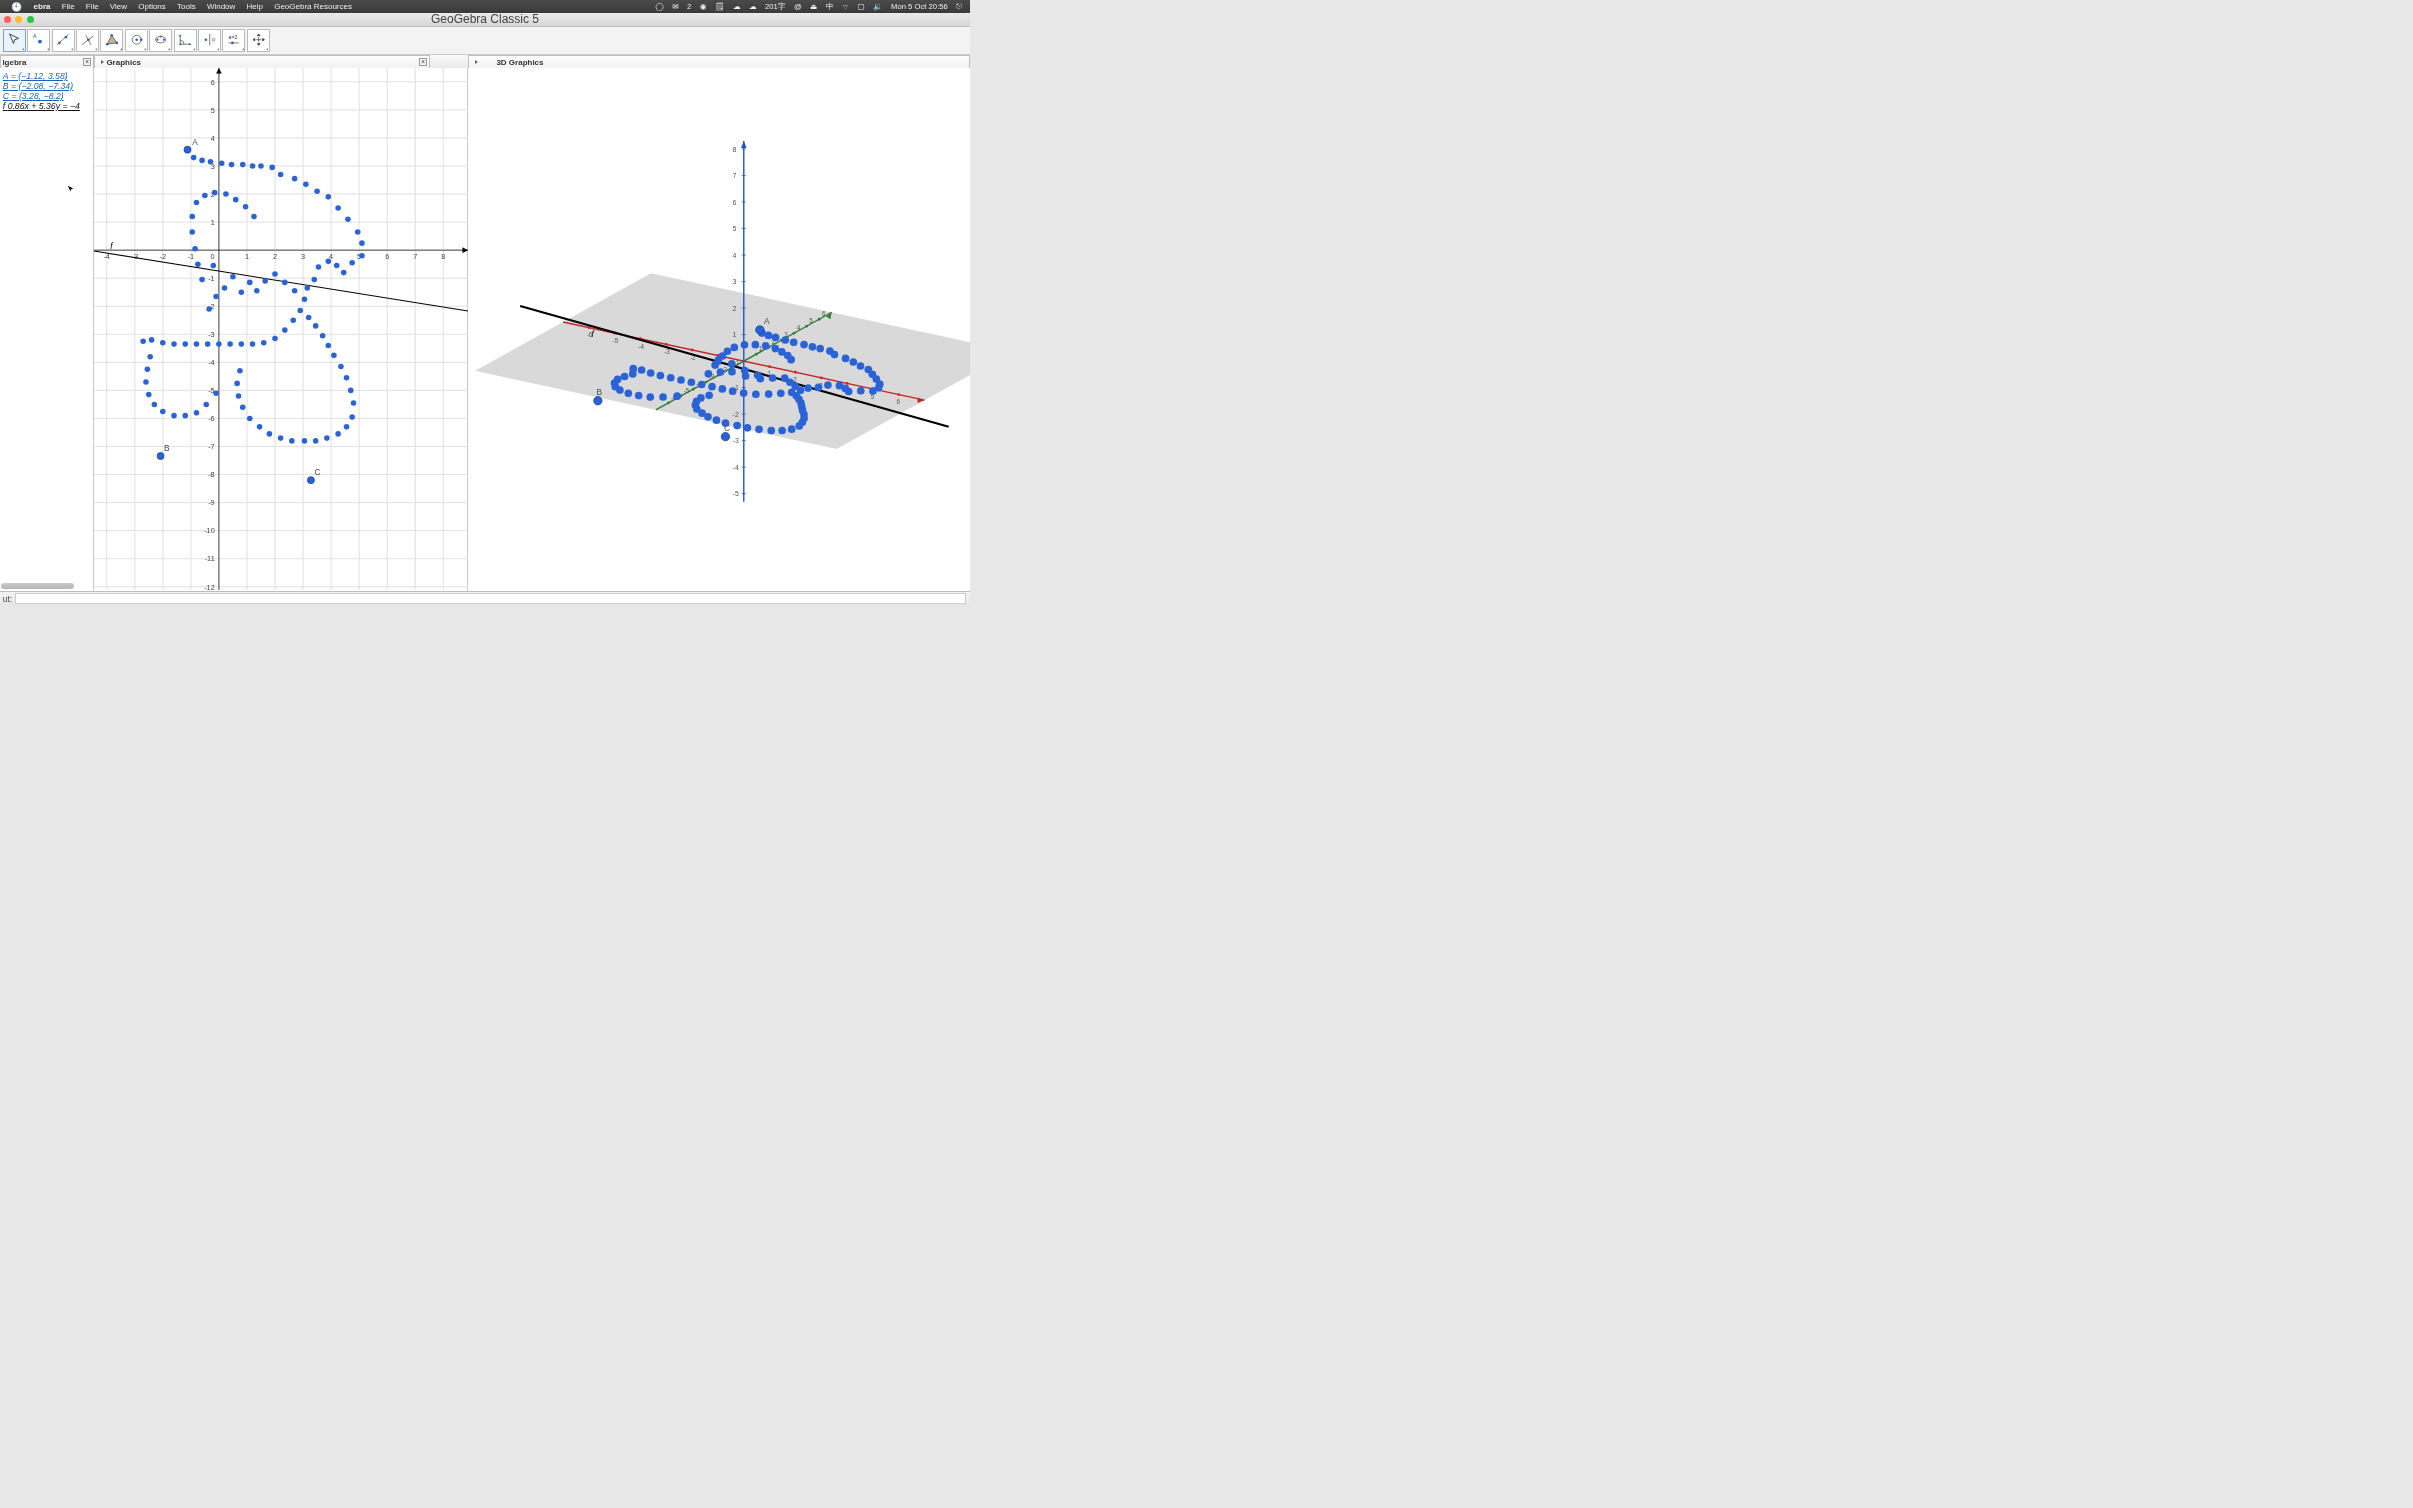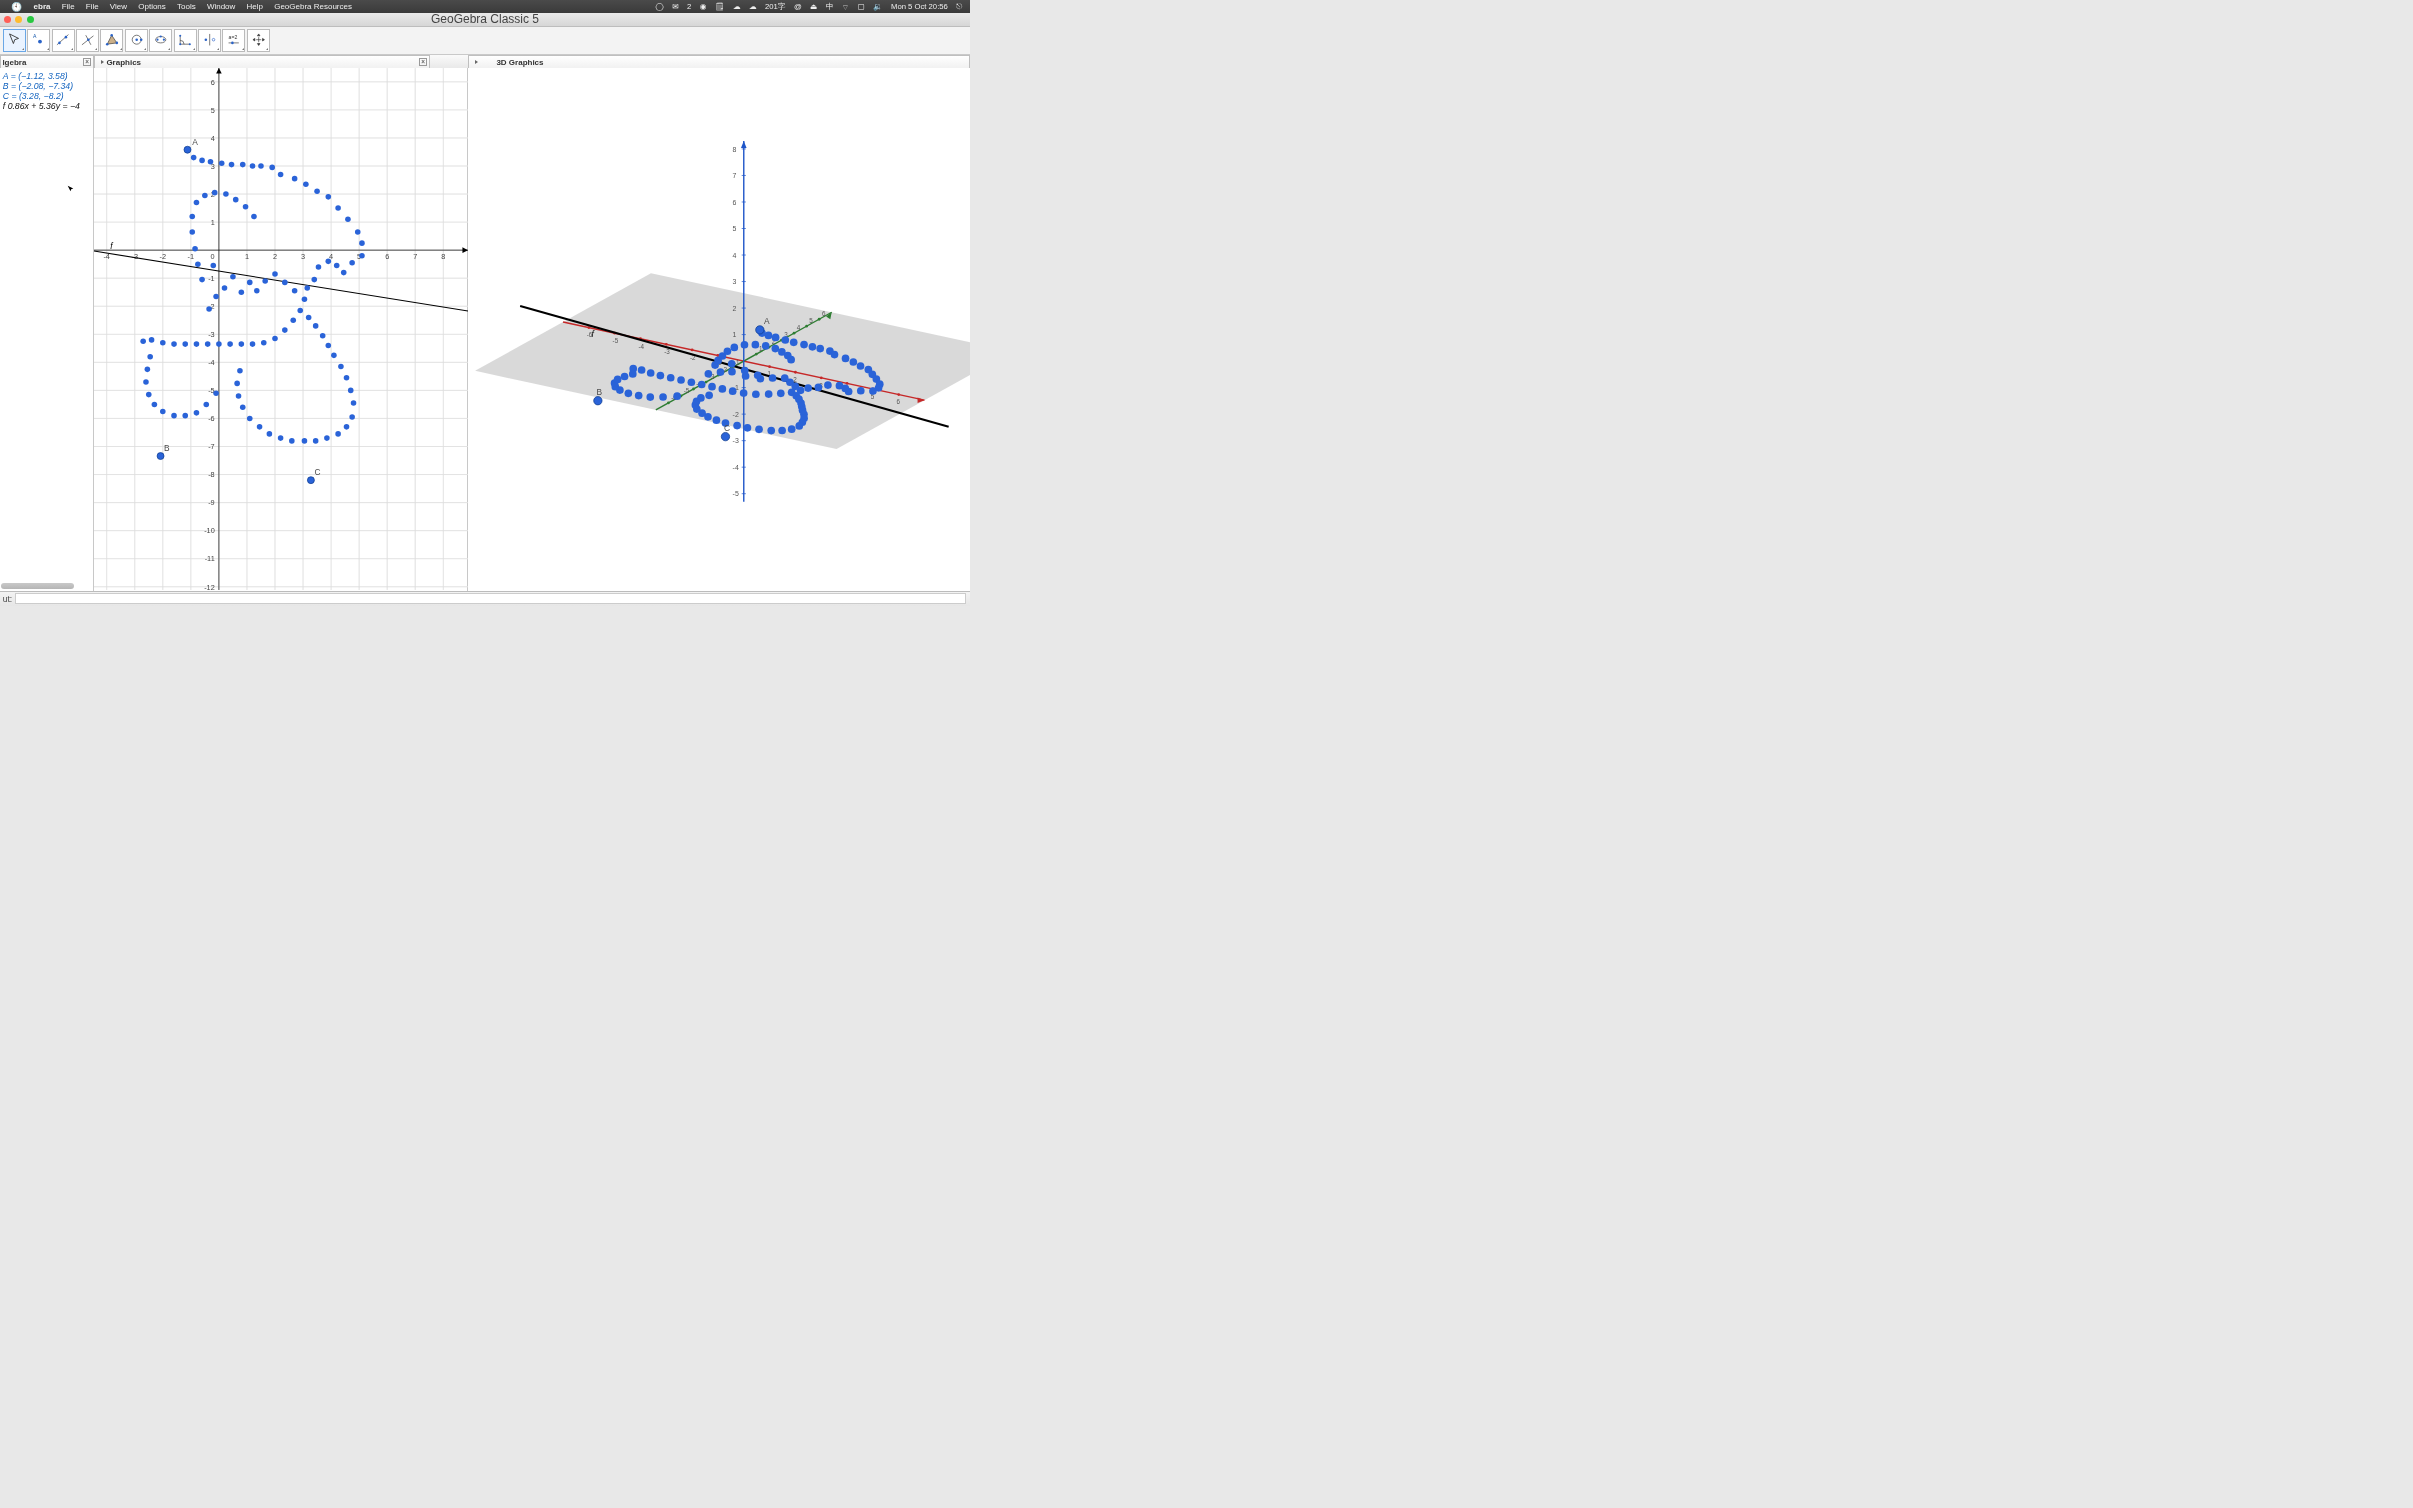--- a/index.html
+++ b/index.html
@@ -29,21 +29,21 @@
 
     
     .tabs { height:14px; background:linear-gradient(#fafafa,#e9e9e9); border-bottom:0.7px solid #bfbfbf; position:relative; font-size:8px; }
     .tab { position:absolute; top:0; height:14px; display:flex; align-items:center; background:linear-gradient(#fff,#f0f0f0); border:0.7px solid #bfbfbf; border-bottom:none; padding:0 2.8px 0 5.6px; color:#333; font-weight:bold; }
     .tab .tri { width:0; height:0; border-top:2.8px solid transparent; border-bottom:2.8px solid transparent; border-left:3.5px solid #666; margin-right:2.8px; }
     .closebox { width:7.7px; height:7.7px; border:0.7px solid #999; margin-left:5.6px; display:flex; align-items:center; justify-content:center; font-size:6.3px; color:#666; line-height:1; }
 
     
     .content { position:absolute; top:68px; bottom:15.4px; left:0; right:0; display:flex; }
     .algebra { width:94px; background:#fff; border-right:0.7px solid #c8c8c8; padding:2.8px 1.4px; font-size:8.7px; }
-    .algebra .row { white-space:nowrap; font-style:italic; padding:0 1.4px; }
+    .algebra .row { white-space:nowrap; font-style:italic; padding:0 1.4px;text-decoration:underline; }
     .blue { color:#1565c0; }
     .black { color:#111; }
     .scrollbar { position:absolute; bottom:1.4px; left:1.4px; width:73px; height:6.3px; background:linear-gradient(#c9c9c9,#b5b5b5); border-radius:3.5px; }
 
     .graphics2d { flex:0 0 374px; position:relative; background:#fff; border-right:0.7px solid #c8c8c8; }
     .graphics3d { flex:1; position:relative; background:#fff; }
     svg.plot { position:absolute; top:0; left:0; }
 
     
     .inputbar { position:absolute; bottom:0; left:0; right:0; height:15.4px; background:linear-gradient(#f3f3f3,#e6e6e6); border-top:0.7px solid #bcbcbc; display:flex; align-items:center; font-size:8.4px; color:#444; padding-left:2.8px; }

